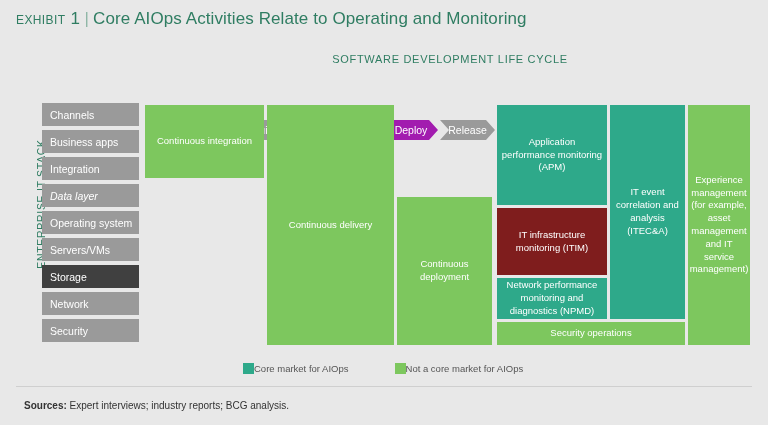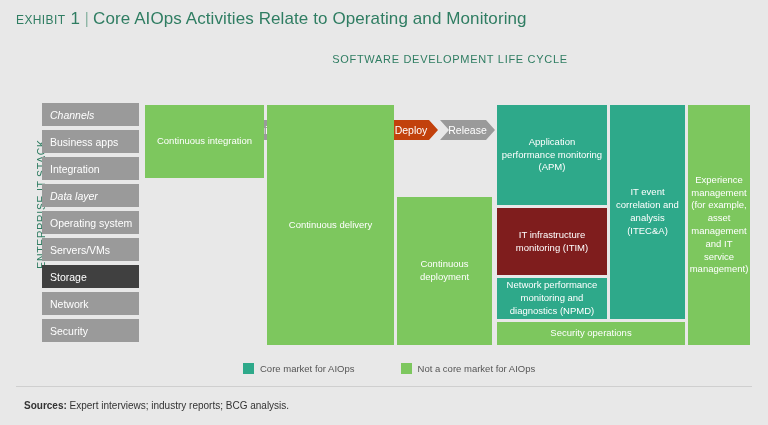--- a/index.html
+++ b/index.html
@@ -53,21 +53,21 @@
   .block {
     position: absolute; display: flex; align-items: center; justify-content: center;
     text-align: center; color: #ffffff; font-size: 9.5px; line-height: 1.35;
     padding: 2px 4px;
   }
   .green { background: #7dc75e; }
   .teal  { background: #2ea98a; }
 
   
   .legend { position: absolute; left: 243px; top: 363px; display: flex; gap: 46px; align-items: center; }
-  .legend-item { display: flex; align-items: center; gap: 6px; }
+  .legend-item { display: flex; align-items: center; }
   .swatch { width: 11px; height: 11px; display: inline-block; }
   .legend-text { font-size: 9.5px; color: #555555; }
 
   
   .divider { position: absolute; left: 16px; top: 386px; width: 736px; height: 1px; background: #cfcfcf; }
   .footer { position: absolute; left: 24px; top: 400px; font-size: 10px; color: #333333; }
   .footer b { font-weight: bold; }
 </style>
 </head>
 <body>
@@ -78,27 +78,27 @@
     <span class="exh">Exhibit 1</span><span class="bar">|</span><span>Core AIOps Activities Relate to Operating and Monitoring</span>
   </div>
 
   <div class="sdlc-heading">SOFTWARE DEVELOPMENT LIFE CYCLE</div>
 
   <div class="chevron-bar" id="chevron-bar">
       <div class="chev first" style="left: 0px; width: 40px; background: rgb(154, 154, 154);">Plan</div>
       <div class="chev" style="left: 41px; width: 51px; background: #7f1d1d;">Code</div>
       <div class="chev" style="left: 99px; width: 40px; background: rgb(154, 154, 154);">Build</div>
       <div class="chev" style="left: 134px; width: 105px; background: rgb(154, 154, 154);">Test</div>
-      <div class="chev" style="left: 239px; width: 54px; background: #c2410c; text-align: right;">Deploy</div>
+      <div class="chev" style="left: 239px; width: 54px; background: #a21caf; text-align: right;">Deploy</div>
       <div class="chev" style="left: 295px; width: 55px; background: rgb(154, 154, 154);">Release</div>
     </div>
 
   <div class="stack-label">ENTERPRISE IT STACK</div>
   <div class="stack-rows" id="stack-rows">
-      <div class="stack-row" style="background: rgb(154, 154, 154); font-style: italic;">Channels</div>
+      <div class="stack-row" style="background: rgb(154, 154, 154);">Channels</div>
       <div class="stack-row" style="background: rgb(154, 154, 154);">Business apps</div>
       <div class="stack-row" style="background: rgb(154, 154, 154);">Integration</div>
       <div class="stack-row" style="background: rgb(154, 154, 154); font-style: italic;">Data layer</div>
       <div class="stack-row" style="background: rgb(154, 154, 154);">Operating system</div>
       <div class="stack-row" style="background: rgb(154, 154, 154);">Servers/VMs</div>
       <div class="stack-row" style="background: #404040;">Storage</div>
       <div class="stack-row" style="background: rgb(154, 154, 154);">Network</div>
       <div class="stack-row" style="background: rgb(154, 154, 154);">Security</div>
     </div>
 

